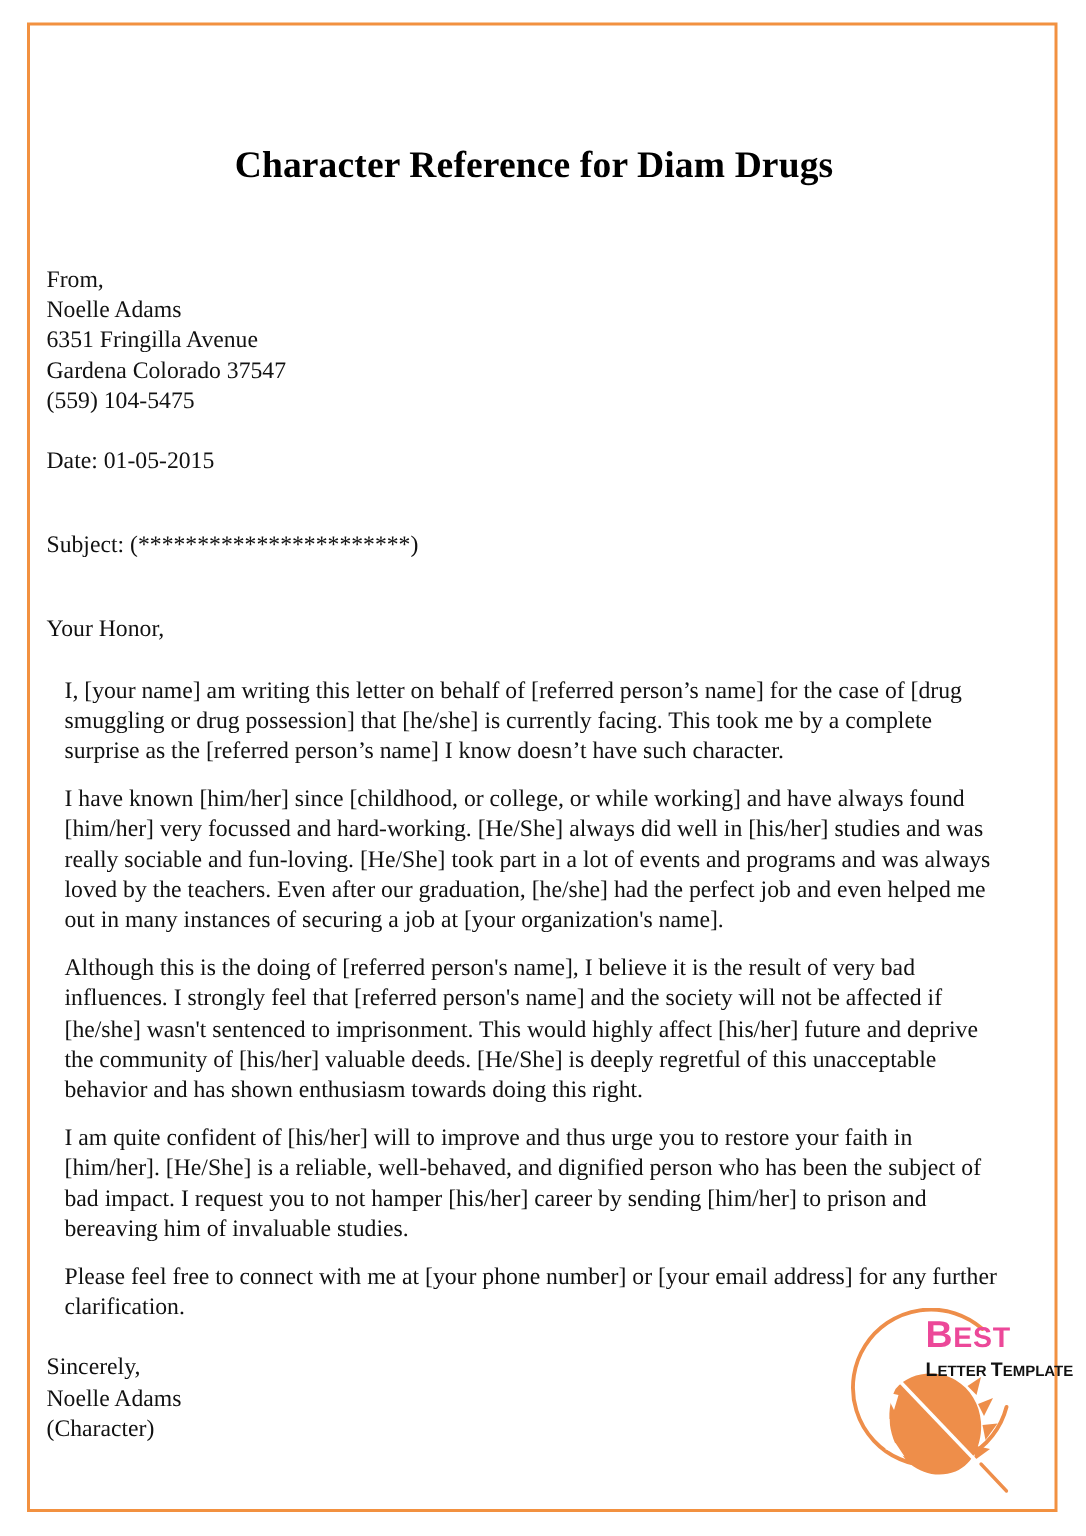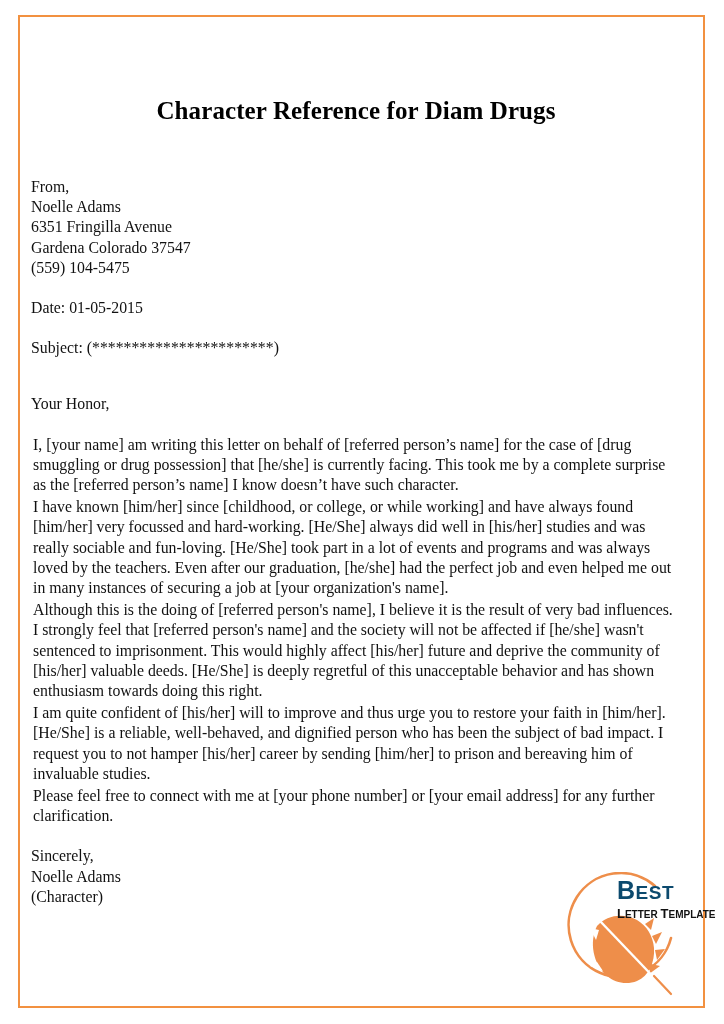--- a/index.html
+++ b/index.html
@@ -53,29 +53,29 @@
 
   .block {
     font-size: 15.8px;
     line-height: 20.2px;
     color: #111111;
   }
 
   .sender-block { margin-top: 52px; }
   .date-block   { margin-top: 20px; }
   .to-block     { margin-top: 20px; }
-  .subject-block{ margin-top: 20px; }
+  .subject-block{ margin-top: 36px; }
   .salutation-block { margin-top: 36px; }
   .body-block   { margin-top: 20px; }
   .closing-block{ margin-top: 20px; }
 
   .line { white-space: pre-wrap; }
 
   .para {
-    margin: 2px;
+    margin: 12px;
     text-align: left;
   }
   .para + .para { margin-top: 0; }
 
   .subject-stars { letter-spacing: 0px; }
 
   
   #logo {
     position: absolute;
     left: 559px;
@@ -83,21 +83,21 @@
     width: 136px;
     height: 132px;
   }
   #logo svg { display: block; }
   .logo-best {
     position: absolute;
     left: 58px;
     top: 6px;
     font-family: "Liberation Sans", "DejaVu Sans", sans-serif;
     font-weight: bold;
-    color: #0c4a6e;
+    color: #ec4899;
     letter-spacing: 0.5px;
     line-height: 1;
   }
   .logo-best .cap   { font-size: 25px; }
   .logo-best .rest  { font-size: 19px; }
   .logo-sub {
     position: absolute;
     left: 58px;
     top: 33px;
     font-family: "Liberation Sans", "DejaVu Sans", sans-serif;

